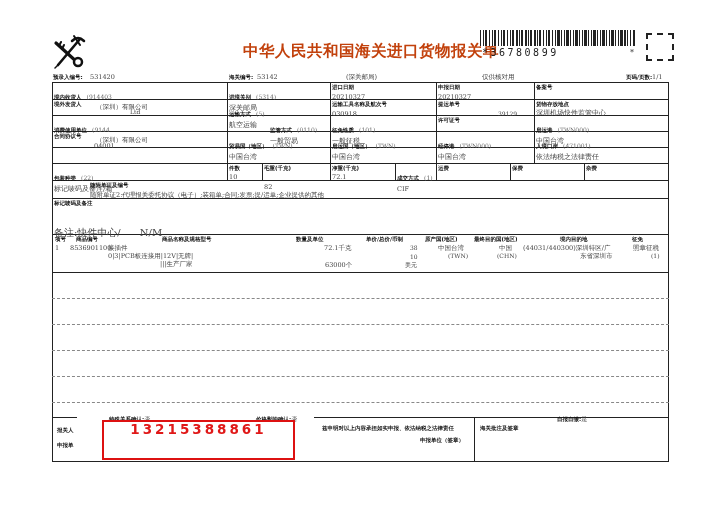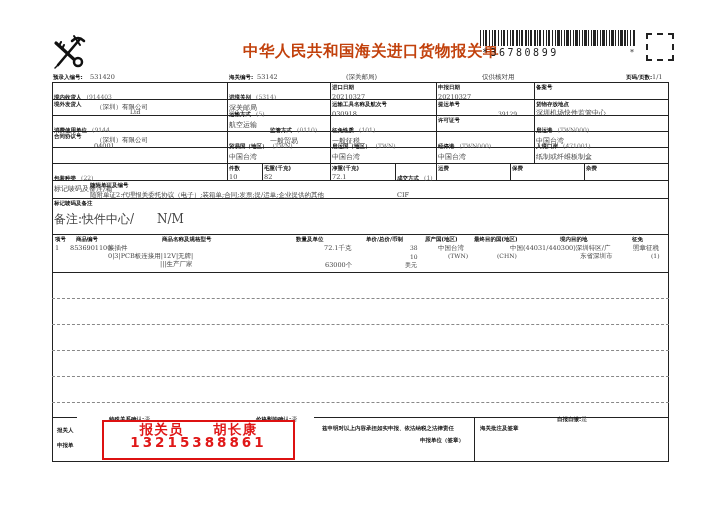--- a/index.html
+++ b/index.html
@@ -159,61 +159,61 @@
 <div class="abs" style="left:332px;top:133px;">
   <span class="lbl">启运国（地区）</span> <span class="code">(TWN)</span>
   <div class="val">中国台湾</div>
 </div>
 <div class="abs" style="left:438px;top:133px;">
   <span class="lbl">经停港</span> <span class="code">(TWN000)</span>
   <div class="val">中国台湾</div>
 </div>
 <div class="abs" style="left:536px;top:133px;">
   <span class="lbl">入境口岸</span> <span class="code">(471001)</span>
-  <div class="val">纸制或纤维板制盒</div>
+  <div class="val">依法纳税之法律责任</div>
 </div>
 
 <div class="abs" style="left:54px;top:165px;">
   <span class="lbl">包装种类</span> <span class="code">(22)</span>
   <div class="val">标记唛码及备注/箱</div>
 </div>
 <div class="abs" style="left:229px;top:165px;">
   <div class="lbl">件数</div>
   <div class="val" style="font-size:6.5px;margin-top:1px;">10</div>
 </div>
 <div class="abs" style="left:264px;top:165px;">
   <div class="lbl">毛重(千克)</div>
-  <div class="val" style="font-size:6.5px;margin-top:1px;">82</div>
+  <div class="val" style="font-size:6.5px;margin-top:11px;">82</div>
 </div>
 <div class="abs" style="left:332px;top:165px;">
   <div class="lbl">净重(千克)</div>
   <div class="val" style="font-size:6.5px;margin-top:1px;">72.1</div>
 </div>
 <div class="abs" style="left:397px;top:165px;">
   <span class="lbl">成交方式</span> <span class="code">(1)</span>
-  <div class="val" style="font-size:6.5px;margin-top:7px;">CIF</div>
+  <div class="val" style="font-size:6.5px;margin-top:1px;">CIF</div>
 </div>
 <div class="abs" style="left:438px;top:165px;">
   <div class="lbl">运费</div>
 </div>
 <div class="abs" style="left:512px;top:165px;">
   <div class="lbl">保费</div>
 </div>
 <div class="abs" style="left:586px;top:165px;">
   <div class="lbl">杂费</div>
 </div>
 
 <div class="abs" style="left:54px;top:182px;padding-left:36px;">
   <div class="lbl">随附单证及编号</div>
   <div class="val" style="font-size:6.5px;margin-top:2px;">随附单证2:代理报关委托协议（电子）;装箱单;合同;发票;提/运单;企业提供的其他</div>
 </div>
 
 <div class="abs" style="left:54px;top:200px;">
   <div class="lbl">标记唛码及备注</div>
-  <div class="val" style="font-size:12px;margin-top:4px;white-space:pre;">备注:快件中心/      N/M</div>
+  <div class="val" style="font-size:10px;margin-top:19px;white-space:pre;">备注:快件中心/      N/M</div>
 </div>
 
 <div class="abs lbl" style="left:55px;top:236px;">项号</div>
 <div class="abs lbl" style="left:76px;top:236px;">商品编号</div>
 <div class="abs lbl" style="left:162px;top:236px;">商品名称及规格型号</div>
 <div class="abs lbl" style="left:296px;top:236px;">数量及单位</div>
 <div class="abs lbl" style="left:366px;top:236px;">单价/总价/币制</div>
 <div class="abs lbl" style="left:425px;top:236px;">原产国(地区)</div>
 <div class="abs lbl" style="left:474px;top:236px;">最终目的国(地区)</div>
 <div class="abs lbl" style="left:560px;top:236px;">境内目的地</div>
@@ -225,39 +225,38 @@
   <div class="abs val" style="left:55px;top:0;font-size:6.5px;">接插件</div>
   <div class="abs val" style="left:55px;top:8px;font-size:6.5px;">0|3|PCB板连接用|12V|无牌|</div>
   <div class="abs val" style="left:107px;top:16px;font-size:6.5px;">|||生产厂家</div>
   <div class="abs val" style="left:271px;top:0;font-size:6.5px;">72.1千克</div>
   <div class="abs val" style="left:272px;top:17px;font-size:6.5px;">63000个</div>
   <div class="abs val" style="left:357px;top:0;font-size:6px;">38</div>
   <div class="abs val" style="left:357px;top:9px;font-size:6px;">10</div>
   <div class="abs val" style="left:352px;top:17px;font-size:6px;">美元</div>
   <div class="abs val" style="left:385px;top:0;font-size:6.5px;">中国台湾</div>
   <div class="abs val" style="left:395px;top:8px;font-size:6px;">(TWN)</div>
-  <div class="abs val" style="left:457px;top:0;font-size:6.5px;">中国</div>
+  <div class="abs val" style="left:446px;top:0;font-size:6.5px;">中国</div>
   <div class="abs val" style="left:444px;top:8px;font-size:6px;">(CHN)</div>
   <div class="abs val" style="left:470px;top:0;font-size:6.5px;">(44031/440300)深圳特区/广</div>
   <div class="abs val" style="left:527px;top:8px;font-size:6.5px;">东省深圳市</div>
   <div class="abs val" style="left:580px;top:0;font-size:6.5px;">照章征税</div>
   <div class="abs val" style="left:598px;top:8px;font-size:6px;">(1)</div>
 </div>
 
 <div class="abs" style="left:109px;top:406px;">
   <span class="lbl">特殊关系确认:</span><span class="val" style="font-size:6px;">否</span>
 </div>
 <div class="abs" style="left:256px;top:406px;">
   <span class="lbl">价格影响确认:</span><span class="val" style="font-size:6px;">否</span>
 </div>
 <div class="abs" style="left:557px;top:406px;">
   <span class="lbl">自报自缴:</span><span class="val" style="font-size:6px;">是</span>
 </div>
 
 <div class="abs lbl" style="left:57px;top:427px;">报关人</div>
 <div class="abs lbl" style="left:57px;top:442px;">申报单</div>
 <div class="stamp">
-  <div style="white-space:pre;">报关员     胡长康</div>
   <div style="letter-spacing:3px;">13215388861</div>
 </div>
 <div class="abs lbl" style="left:322px;top:425px;">兹申明对以上内容承担如实申报、依法纳税之法律责任</div>
 <div class="abs lbl" style="left:420px;top:437px;">申报单位（签章）</div>
 <div class="abs lbl" style="left:480px;top:425px;">海关批注及签章</div>
 
 </body></html>

